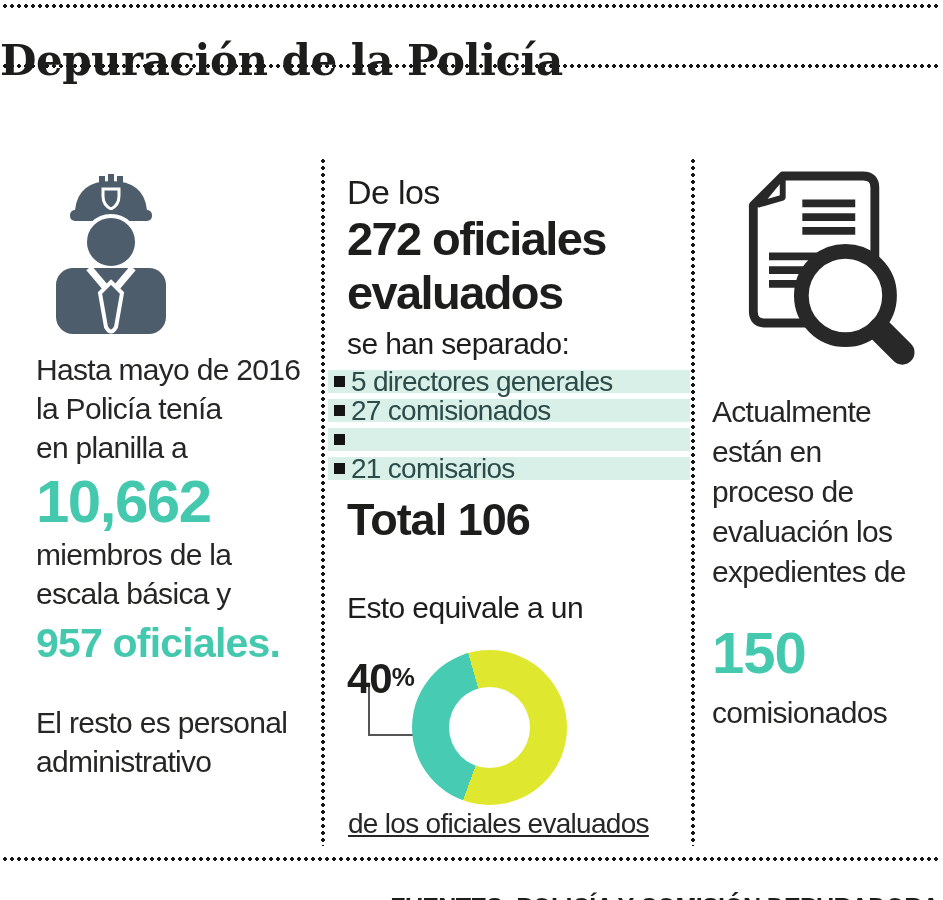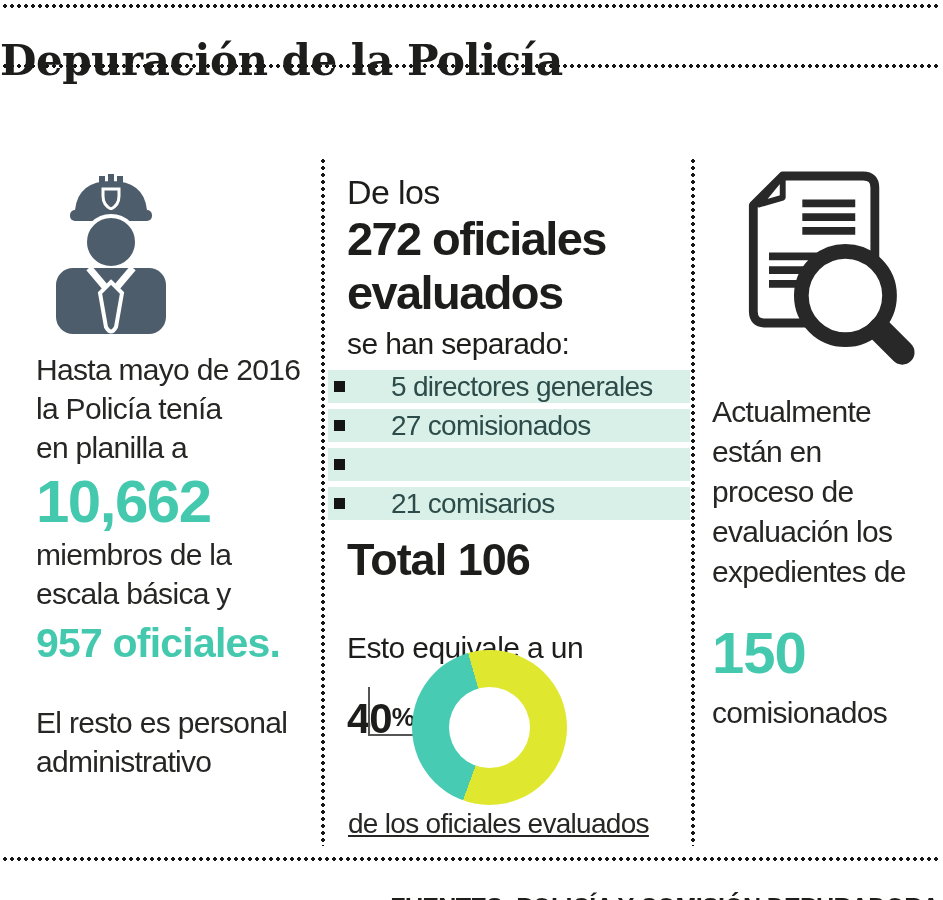--- a/index.html
+++ b/index.html
@@ -38,21 +38,21 @@
   .l-para{font-size:30px;line-height:39px;letter-spacing:-.7px;color:#262624;margin:10px 0 0 0;}
   .l-big{font-size:60px;line-height:62px;font-weight:bold;letter-spacing:-1.5px;margin:4px 0 2px 0;}
   .l-mid{font-size:41px;line-height:48px;font-weight:bold;letter-spacing:-.8px;margin:6px 0 0 0;}
   .l-last{margin-top:36px;}
   
   #col-mid{position:absolute;left:347px;top:168px;width:343px;}
   .m-small{font-size:34px;line-height:40px;letter-spacing:-.6px;}
   .m-big{font-size:47px;line-height:54px;font-weight:800;letter-spacing:-1.6px;margin-top:2px;}
   .m-sub{font-size:30px;line-height:36px;letter-spacing:-.6px;margin-top:6px;}
   .sep-list{margin:8px 0 0 -19px;width:362px;}
-  .sep-row{display:flex;align-items:center;background:var(--mint);margin-bottom:6px;height:33px;padding:0 4px;gap:40px;}
+  .sep-row{display:flex;align-items:center;background:var(--mint);margin-bottom:6px;height:23px;padding:0 4px;}
   .bullet{width:11px;height:11px;background:#141414;flex:0 0 11px;margin:0 6px 0 2px;}
   .sep-label{font-size:28px;letter-spacing:-.7px;color:var(--list-text);white-space:nowrap;}
   .m-total{font-size:45px;font-weight:800;letter-spacing:-1px;margin-top:14px;}
   .m-equiv{font-size:30px;letter-spacing:-.6px;margin-top:12px;}
   .m-pct{font-weight:800;margin-top:2px;}
   .pct-value{font-size:42px;letter-spacing:-1px;}
   .pct-sign{font-size:26px;vertical-align:7px;}
   
   #elbow{position:absolute;left:368px;top:687px;width:56px;height:47px;
     border-left:2.5px solid var(--line);border-bottom:2.5px solid var(--line);}

